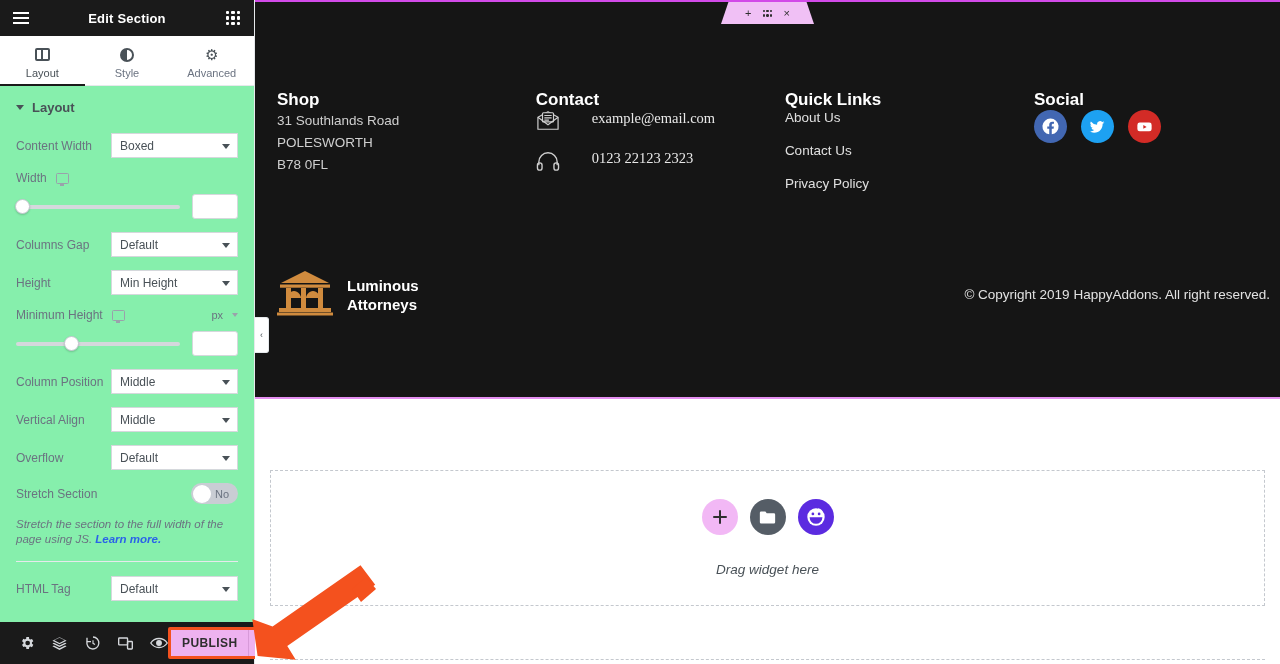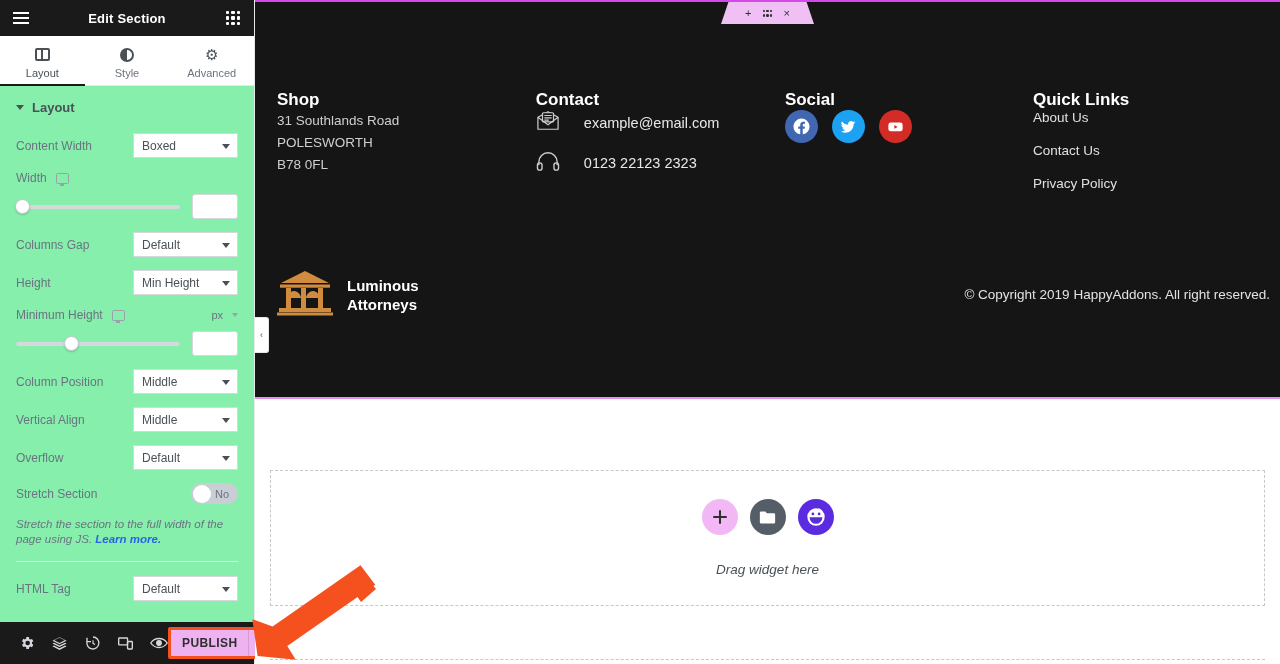--- a/index.html
+++ b/index.html
@@ -73,21 +73,21 @@
     cursor: pointer;
   }
   .caret-down { width: 0; height: 0; border-left: 4px solid transparent;
     border-right: 4px solid transparent; border-top: 5px solid #495157; }
   #section-head .stitle { font-size: 13px; font-weight: bold; color: #495157; }
 
   .ctrl { display: flex; align-items: center; padding: 0 16px;
     margin-bottom: 13px; margin-top: 8px; }
   .ctrl .lbl { font-size: 12px; color: #6b7381; flex: 1; }
   .sel {
-    width: 105px; height: 25px; border: 1px solid #d5d8dc; border-radius: 0;
+    width: 127px; height: 25px; border: 1px solid #d5d8dc; border-radius: 0;
     background: #fff; font-size: 12px; color: #495157; display: flex;
     align-items: center; padding: 0 8px; position: relative; cursor: pointer;
   }
   .sel .caret {
     position: absolute; right: 7px; top: 50%; margin-top: -2px;
     width: 0; height: 0; border-left: 4px solid transparent;
     border-right: 4px solid transparent; border-top: 5px solid #495157;
   }
   .ctrl-stack { padding: 0 16px; margin-bottom: 13px; }
   .stack-top { display: flex; align-items: center; margin-bottom: 9px; }
@@ -179,22 +179,22 @@
 
   .fcols { position: absolute; left: 0; top: 0; width: 1025px;
     display: flex; padding: 88px 10px 0 10px; }
   .fcol { padding: 0 12px; }
   .fcol.c1 { width: 264px; }
   .fcol.c2 { width: 254px; }
   .fcol.c3 { width: 254px; }
   .fcol.c4 { width: 253px; }
   .fhead { color: #fff; font-size: 17px; font-weight: bold; }
   .faddr { color: #cfcfcf; font-size: 13.5px; line-height: 22px; }
-  .contact-row { display: flex; align-items: center; gap: 24px;
-    margin-bottom: 14px; }
+  .contact-row { display: flex; gap: 32px;
+    margin-bottom: 14px; font-family: Liberation Serif, serif; }
   .contact-row .ctext { color: #e8e8e8; font-size: 14.5px; }
   .qlink { display: block; color: #e0e0e0; font-size: 13.5px;
     margin-bottom: 18px; text-decoration: none; cursor: pointer; }
   .socials { display: flex; gap: 14px; }
   .soc { width: 33px; height: 33px; border-radius: 50%; display: flex;
     align-items: center; justify-content: center; cursor: pointer; }
 
   #brand { position: absolute; left: 20px; top: 268px; display: flex;
     align-items: center; gap: 12px; }
   #brand-text { color: #fff; font-size: 15px; font-weight: bold;
@@ -477,20 +477,27 @@
               <svg width="24" height="22" viewBox="0 0 26 24" fill="none" stroke="#cfcfcf" stroke-width="1.5">
                 <path d="M3 16v-3a10 10 0 0120 0v3" stroke-linecap="round"></path>
                 <rect x="1.5" y="14" width="5" height="8" rx="2.4"></rect>
                 <rect x="19.5" y="14" width="5" height="8" rx="2.4"></rect>
               </svg>
             </span>
             <span class="ctext">0123 22123 2323</span>
           </div>
         </div>
 
+        <div class="fcol c3">
+          <div class="fhead">Quick Links</div>
+          <a class="qlink" href="#">About Us</a>
+          <a class="qlink" href="#">Contact Us</a>
+          <a class="qlink" href="#">Privacy Policy</a>
+        </div>
+
         <div class="fcol c4">
           <div class="fhead">Social</div>
           <div class="socials">
             <span class="soc" style="background:#4267b2">
               <svg width="19" height="19" viewBox="0 0 24 24" fill="#fff">
                   <path d="M12 2a10 10 0 00-1.6 19.9v-7H7.9V12h2.5V9.8c0-2.5 1.5-3.9 3.8-3.9 1.1 0 2.2.2 2.2.2v2.4h-1.2c-1.2 0-1.6.8-1.6 1.6V12h2.7l-.4 2.9h-2.3v7A10 10 0 0012 2z"></path>
                 </svg>
             </span>
             <span class="soc" style="background:#1da1f2">
               <svg width="18" height="18" viewBox="0 0 24 24" fill="#fff">
@@ -499,27 +506,20 @@
             </span>
             <span class="soc" style="background:#d32b26">
               <svg width="19" height="19" viewBox="0 0 24 24" fill="#fff">
                   <rect x="3" y="7" width="18" height="11" rx="3"></rect>
                   <path d="M10.5 10.2l4.2 2.3-4.2 2.3z" fill="#d32b26"></path>
                 </svg>
             </span>
           </div>
         </div>
 
-        <div class="fcol c3">
-          <div class="fhead">Quick Links</div>
-          <a class="qlink" href="#">About Us</a>
-          <a class="qlink" href="#">Contact Us</a>
-          <a class="qlink" href="#">Privacy Policy</a>
-        </div>
-
       </div>
 
       <div id="brand">
         <span>
           <svg width="60" height="46" viewBox="0 0 60 46" fill="#d08b3e">
             <path d="M30 1L6 13h48L30 1z"></path>
             <rect x="5" y="14.5" width="50" height="3.2"></rect>
             <rect x="11" y="18" width="5" height="20"></rect>
             <rect x="26" y="18" width="5" height="20"></rect>
             <rect x="43" y="18" width="5" height="20"></rect>

